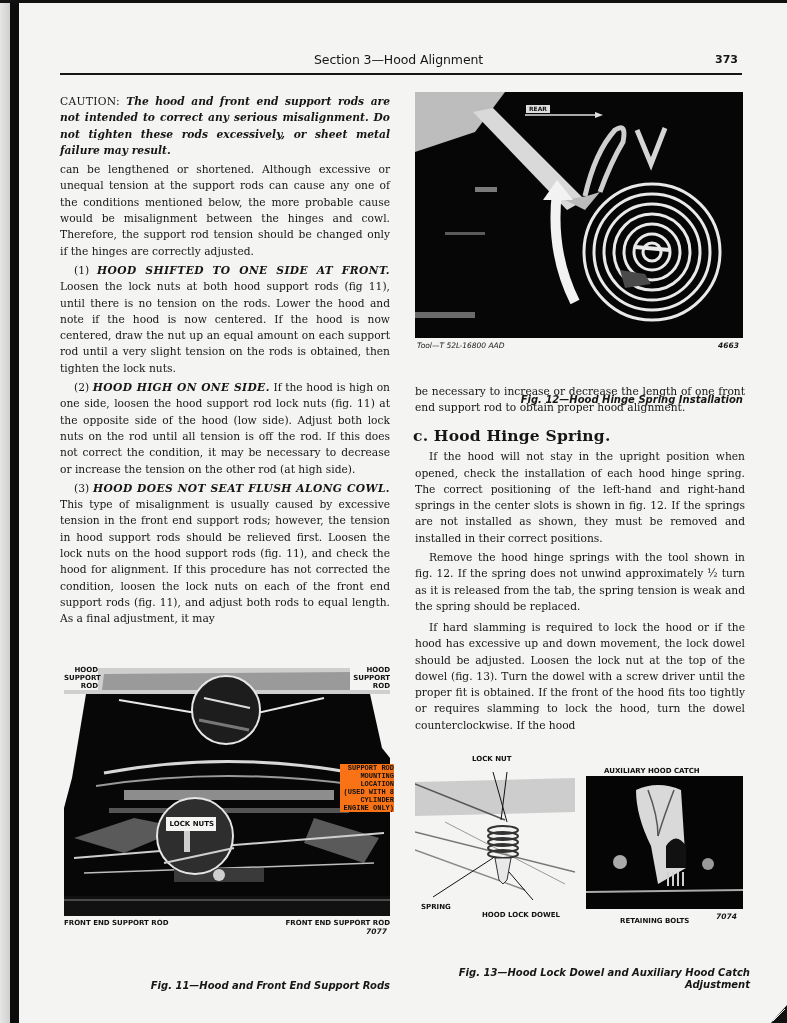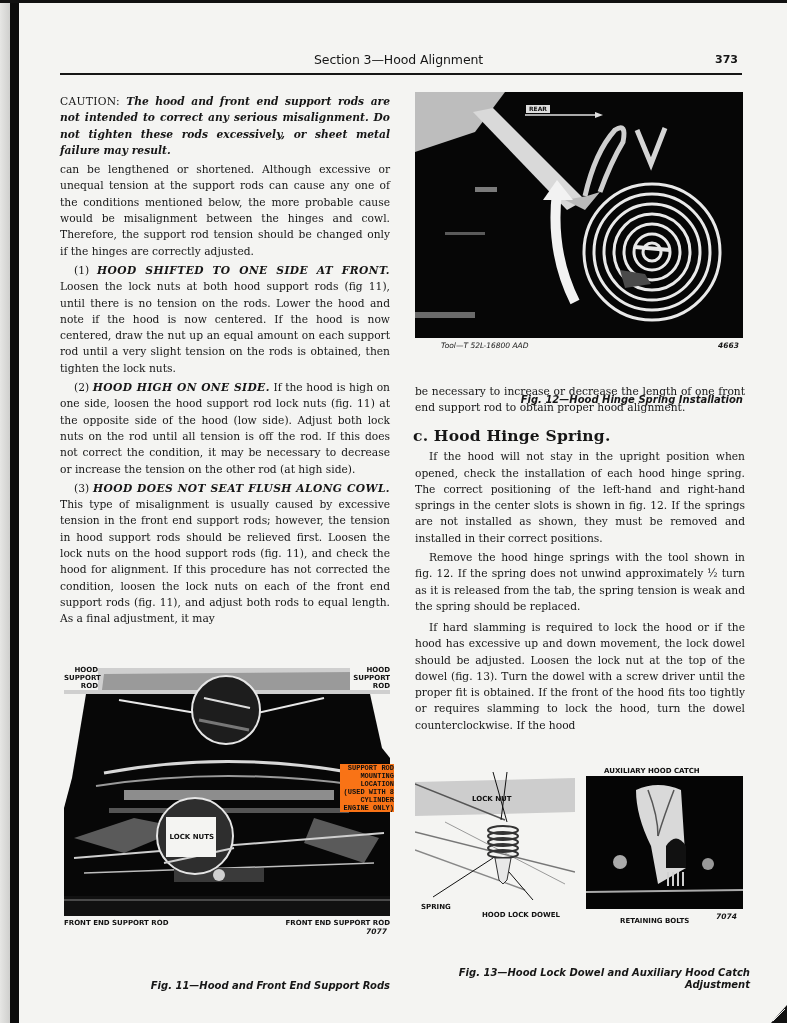--- a/index.html
+++ b/index.html
@@ -104,21 +104,21 @@
     <line x1="100" y1="195" x2="170" y2="180" stroke="#d0d0d0" stroke-width="2"></line>
     <rect x="120" y="158" width="6" height="26" fill="#cfcfcf"></rect>
 
     <rect x="0" y="228" width="326" height="20" fill="#111"></rect>
     <line x1="0" y1="232" x2="326" y2="232" stroke="#4a4a4a" stroke-width="2"></line>
   </svg>
 </div>
 <div class="lbl w" style="left:64px;top:666px;width:34px;">HOOD SUPPORT ROD</div>
 <div class="lbl w" style="left:350px;top:666px;width:40px;">HOOD SUPPORT ROD</div>
 <div class="lbl w" style="left:340px;top:764px;width:54px;background:#f97316;font-family:Liberation Mono, monospace;">SUPPORT ROD MOUNTING LOCATION (USED WITH 8 CYLINDER ENGINE ONLY)</div>
-<div class="lbl w" style="left:166px;top:817px;width:50px;padding:16px 2px;">LOCK NUTS</div>
+<div class="lbl w" style="left:166px;top:817px;width:50px;padding:3px 2px;">LOCK NUTS</div>
 <div class="lbl" style="left:64px;top:919px;text-align:left;white-space:nowrap;">FRONT END SUPPORT ROD</div>
 <div class="lbl" style="left:272px;top:919px;text-align:right;white-space:nowrap;width:118px;">FRONT END SUPPORT ROD</div>
 <div class="code" style="left:366px;top:927px;">7077</div>
 <div class="cap" style="left:64px;top:947px;width:326px;">Fig. 11—Hood and Front End Support Rods</div>
 
 <div class="fig" style="left:415px;top:92px;width:328px;height:246px;">
   <svg width="328" height="246" viewBox="0 0 328 246">
     <rect width="328" height="246" fill="#060606"></rect>
 
     <polygon points="0,0 90,0 60,40 0,60" fill="#bdbdbd"></polygon>
@@ -146,21 +146,21 @@
 
     <path d="M160 210 Q135 160 142 100" stroke="#f2f2f2" stroke-width="10" fill="none"></path>
     <polygon points="128,108 142,88 158,108" fill="#f2f2f2"></polygon>
 
     <rect x="60" y="95" width="22" height="5" fill="#7a7a7a"></rect>
     <rect x="30" y="140" width="40" height="3" fill="#5a5a5a"></rect>
     <rect x="0" y="220" width="60" height="6" fill="#6a6a6a"></rect>
   </svg>
 </div>
 <div style="position:absolute;left:526px;top:105px;font-family:'DejaVu Sans',sans-serif;font-size:6px;font-weight:bold;background:#ddd;color:#111;padding:0 3px;line-height:8px;">REAR</div>
-<div class="code" style="left:417px;top:341px;font-weight:normal;margin-left:24px;">Tool—T 52L-16800 AAD</div>
+<div class="code" style="left:417px;top:341px;font-weight:normal;">Tool—T 52L-16800 AAD</div>
 <div class="code" style="left:718px;top:341px;">4663</div>
 <div class="cap" style="left:415px;top:361px;width:328px;">Fig. 12—Hood Hinge Spring Installation</div>
 
 <div class="col right-text-a">
   <p>be necessary to increase or decrease the length of one front end support rod to obtain proper hood alignment.</p>
 </div>
 <div class="col right-text-b">
   <h2 class="sub">c. Hood Hinge Spring.</h2>
   <p class="ind">If the hood will not stay in the upright position when opened, check the installation of each hood hinge spring. The correct positioning of the left-hand and right-hand springs in the center slots is shown in fig. 12. If the springs are not installed as shown, they must be removed and installed in their correct positions.</p>
   <p class="ind">Remove the hood hinge springs with the tool shown in fig. 12. If the spring does not unwind approximately ½ turn as it is released from the tab, the spring tension is weak and the spring should be replaced.</p>
@@ -183,21 +183,21 @@
       <ellipse cx="88" cy="76" rx="15" ry="4"></ellipse>
       <ellipse cx="88" cy="82" rx="15" ry="4"></ellipse>
     </g>
     <path d="M80 86 L96 86 L92 108 L88 112 L84 108 Z" fill="#e8e8e8" stroke="#333" stroke-width="1"></path>
     <line x1="78" y1="0" x2="92" y2="50" stroke="#111" stroke-width="1"></line>
     <line x1="92" y1="0" x2="86" y2="48" stroke="#111" stroke-width="1"></line>
     <line x1="18" y1="125" x2="78" y2="86" stroke="#111" stroke-width="1"></line>
     <line x1="118" y1="128" x2="94" y2="100" stroke="#111" stroke-width="1"></line>
   </svg>
 </div>
-<div class="lbl" style="left:472px;top:795px;white-space:nowrap;">LOCK NUT</div>
+<div class="lbl" style="left:472px;top:755px;white-space:nowrap;">LOCK NUT</div>
 <div class="lbl" style="left:421px;top:903px;white-space:nowrap;">SPRING</div>
 <div class="lbl" style="left:482px;top:911px;white-space:nowrap;">HOOD LOCK DOWEL</div>
 
 <div class="fig" style="left:586px;top:776px;width:157px;height:133px;">
   <svg width="157" height="133" viewBox="0 0 157 133">
     <rect width="157" height="133" fill="#050505"></rect>
     <path d="M50 14 Q72 4 95 14 L100 92 L72 108 L65 70 Q50 40 50 14 Z" fill="#d9d9d9"></path>
     <path d="M62 14 Q72 40 72 60" stroke="#555" stroke-width="1.5" fill="none"></path>
     <path d="M88 14 Q78 40 72 60" stroke="#555" stroke-width="1.5" fill="none"></path>
     <path d="M80 70 Q90 55 100 70 L100 92 L80 92 Z" fill="#111"></path>

